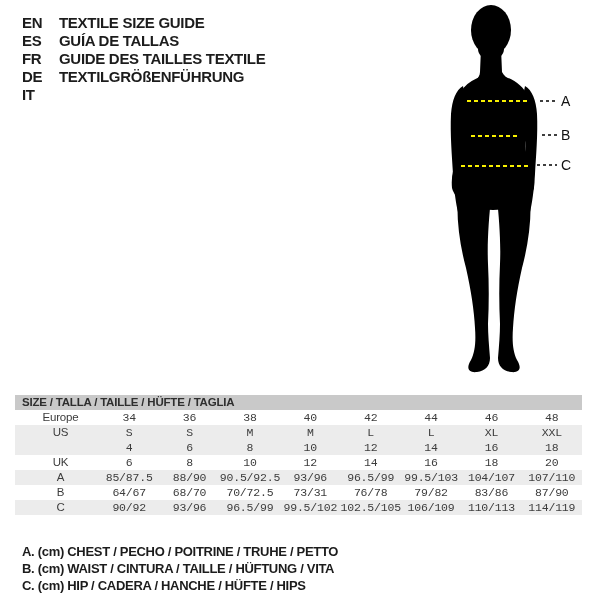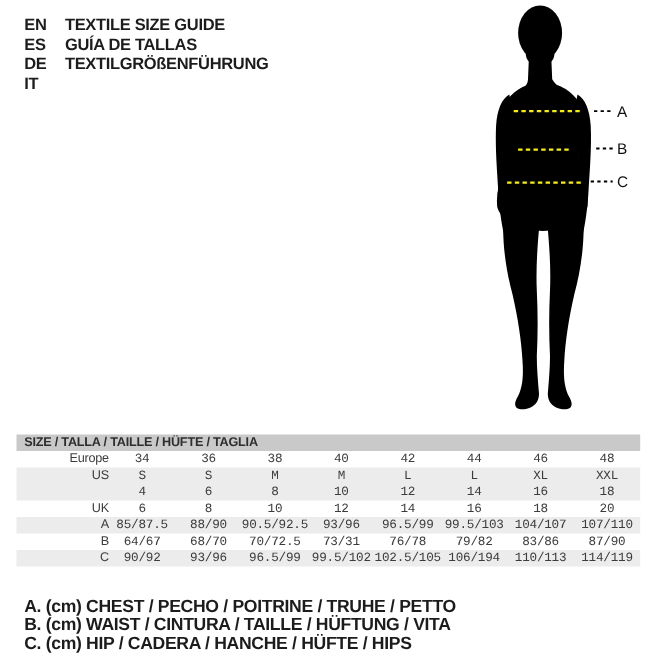--- a/index.html
+++ b/index.html
@@ -22,25 +22,25 @@
   .label-c{left:561px;top:158px;}
   
   .section-title{position:absolute;left:22px;top:368px;
     font-size:11.5px;font-weight:700;letter-spacing:-0.2px;white-space:nowrap;}
   
   .size-table{position:absolute;left:15px;top:395px;width:567px;font-size:11.5px;}
   .table-header{height:15px;line-height:15px;background:#c9c9c9;color:#2e2e2e;
     font-weight:700;letter-spacing:-0.2px;padding-left:7px;box-sizing:border-box;}
   .t-row{display:flex;height:15px;line-height:15px;color:#3c3c3c;letter-spacing:-0.2px;}
   .t-row.gray{background:#ececec;}
-  .row-label{width:84px;padding-left:7px;box-sizing:border-box;text-align:right;}
+  .row-label{width:84px;padding-left:7px;box-sizing:border-box;text-align:center;}
   .t-cell{flex:1;text-align:center;white-space:nowrap;font-family:Liberation Mono, monospace;}
   
   .legend{position:absolute;left:22px;top:543px;}
-  .legend-line{height:17px;line-height:17px;font-size:16px;font-weight:700;
+  .legend-line{height:17px;line-height:17px;font-size:13px;font-weight:700;
     letter-spacing:-0.3px;white-space:nowrap;}
 </style>
 </head>
 <body>
 
 <div class="canvas">
 
   <svg class="figure-svg" viewBox="0 0 600 600" xmlns="http://www.w3.org/2000/svg">
     <g fill="#000000">
       <ellipse cx="491" cy="30" rx="20" ry="25"></ellipse>
@@ -84,20 +84,24 @@
   <div class="lang-list">
     <div class="lang-row">
       <span class="lang-code">EN</span>
       <span class="lang-label">TEXTILE SIZE GUIDE</span>
     </div>
     <div class="lang-row">
       <span class="lang-code">ES</span>
       <span class="lang-label">GUÍA DE TALLAS</span>
     </div>
     <div class="lang-row">
+      <span class="lang-code">FR</span>
+      <span class="lang-label">GUIDE DES TAILLES TEXTILE</span>
+    </div>
+    <div class="lang-row">
       <span class="lang-code">DE</span>
       <span class="lang-label">TEXTILGRÖßENFÜHRUNG</span>
     </div>
     <div class="lang-row">
       <span class="lang-code">IT</span>
     </div>
   </div>
 
 
   <div class="size-table">
@@ -175,21 +179,21 @@
       <span class="t-cell">87/90</span>
     </div>
 
     <div class="t-row gray">
       <span class="row-label">C</span>
       <span class="t-cell">90/92</span>
       <span class="t-cell">93/96</span>
       <span class="t-cell">96.5/99</span>
       <span class="t-cell">99.5/102</span>
       <span class="t-cell">102.5/105</span>
-      <span class="t-cell">106/194</span>
+      <span class="t-cell">106/109</span>
       <span class="t-cell">110/113</span>
       <span class="t-cell">114/119</span>
     </div>
   </div>
 
   <div class="legend">
     <div class="legend-line">A. (cm) CHEST / PECHO / POITRINE / TRUHE / PETTO</div>
     <div class="legend-line">B. (cm) WAIST / CINTURA / TAILLE / HÜFTUNG / VITA</div>
     <div class="legend-line">C. (cm) HIP / CADERA / HANCHE / HÜFTE / HIPS</div>
   </div>

